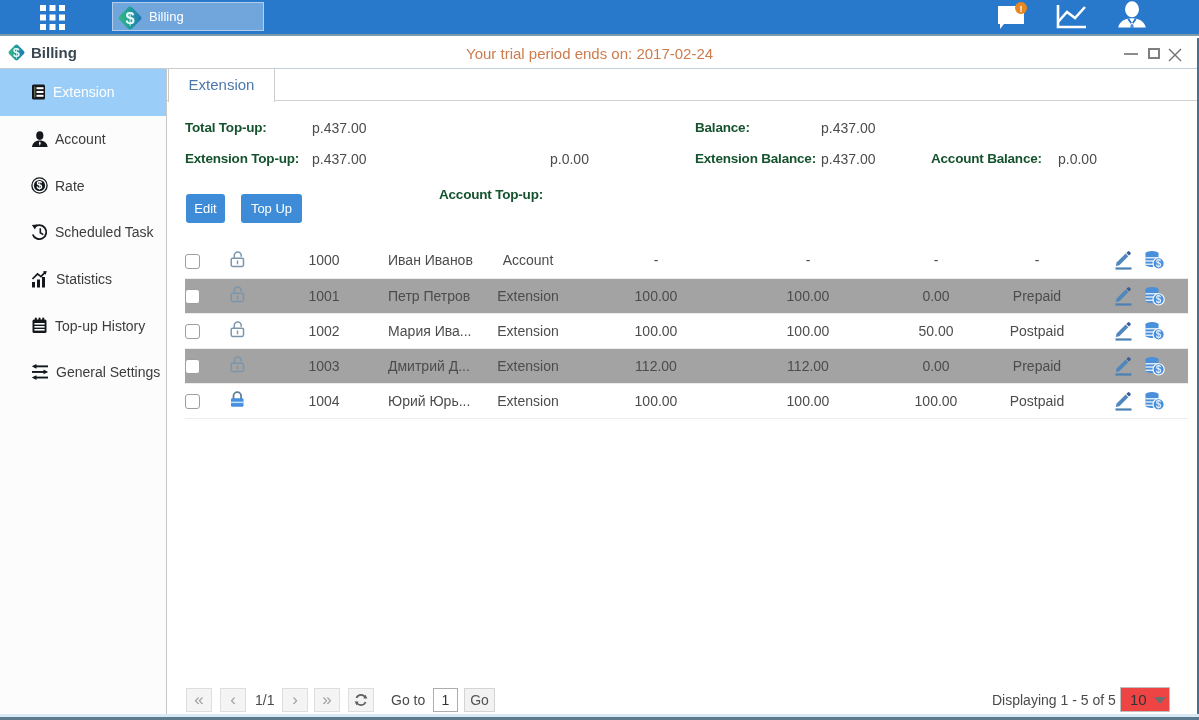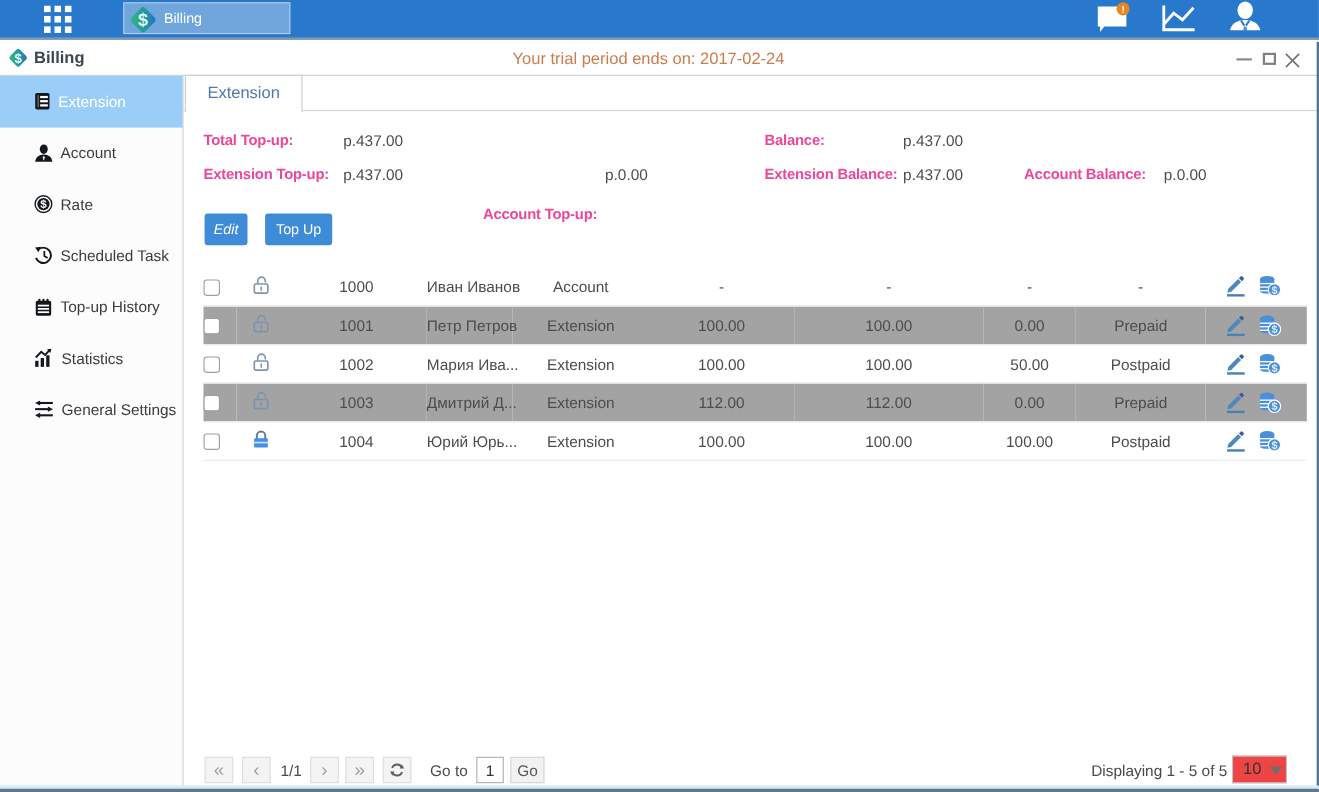--- a/index.html
+++ b/index.html
@@ -21,21 +21,21 @@
 
 #sidebar { position:absolute; left:0; top:69px; width:167px; height:645px; background:#fcfcfc; border-right:1px solid #c6c6c6; }
 .mitem { height:46.7px; display:flex; align-items:center; color:#3c3c3c; font-size:14px; }
 .mitem svg { margin-left:31px; flex:none; }
 .mitem span { margin-left:7px; }
 .mitem.sel { background:#9bcdf9; color:#fff; }
 
 #content { position:absolute; left:167px; top:69px; width:1032px; height:647px; background:#fff; }
 #tabstrip { position:absolute; left:0; top:0; width:1030px; height:32px; border-bottom:1px solid #d2d2d2; }
 #acttab { position:absolute; left:1px; top:-1px; width:107px; height:34px; background:#fff; border:1px solid #cbcbcb; border-bottom:none; color:#4d78ac; font-size:15px; text-align:center; line-height:32px; }
-.slab { position:absolute; font-size:13.5px; font-weight:bold; color:#ec4899; letter-spacing:-0.2px; }
+.slab { position:absolute; font-size:13.5px; font-weight:bold; color:#14532d; letter-spacing:-0.2px; }
 .sval { position:absolute; font-size:14px; color:#4c4c4c; }
 .btn { position:absolute; top:125px; height:29px; background:#3e8bd8; color:#fff; font-size:13px; border-radius:3px; text-align:center; line-height:29px; }
 
 #tbl { position:absolute; left:18px; top:174px; width:1003px; border-collapse:collapse; table-layout:fixed; }
 #tbl th { height:33px; font-weight:normal; font-size:14px; color:#4a4a4a; border-top:1px solid #e3e3e3; border-bottom:1px solid #d5d5d5; text-align:center; }
 #tbl td { height:35px; font-size:14px; color:#4c4c4c; text-align:center; border-bottom:1px solid #ececec; white-space:nowrap; }
 #tbl tr.alt td { background:#a3a3a3; }
 #tbl td:last-child { padding-right:6px; }
 .cb { display:inline-block; width:15px; height:15px; border:1px solid #9e9e9e; border-radius:3px; background:#fff; vertical-align:middle; }
 th.cbc, td.cbc { text-align:left !important; }
@@ -142,40 +142,40 @@
   </div>
   <div class="mitem">
     <svg width="17" height="17" viewBox="0 0 17 17">
       <path d="M3.2 3.3 A 7 7 0 1 1 1.7 10.5" fill="none" stroke="#14181c" stroke-width="1.8"></path>
       <path d="M6.3 0.4 L0.9 0.9 L3.9 5.4 Z" fill="#14181c"></path>
       <path d="M9.3 4.2 V 8.8 L12.3 10.6" stroke="#14181c" stroke-width="1.6" fill="none"></path>
     </svg>
     <span>Scheduled Task</span>
   </div>
   <div class="mitem">
+    <svg width="18" height="17" viewBox="0 0 18 17">
+      <rect x="1" y="11" width="3" height="5.5" fill="#14181c"></rect>
+      <rect x="6" y="8.5" width="3" height="8" fill="#14181c"></rect>
+      <rect x="11" y="6" width="3" height="10.5" fill="#14181c"></rect>
+      <path d="M1.5 8 L6.5 2.8 L10 5.6 L14.5 0.8" stroke="#14181c" stroke-width="1.7" fill="none"></path>
+      <path d="M15.8 0 L11.8 0.6 L14.7 3.8 Z" fill="#14181c"></path>
+    </svg>
+    <span>Statistics</span>
+  </div>
+  <div class="mitem">
     <svg width="17" height="17" viewBox="0 0 17 17">
       <rect x="1.5" y="2.5" width="14" height="13.5" rx="1.5" fill="#14181c"></rect>
       <rect x="3.8" y="0.5" width="2" height="3.5" rx="1" fill="#14181c"></rect>
       <rect x="7.5" y="0.5" width="2" height="3.5" rx="1" fill="#14181c"></rect>
       <rect x="11.2" y="0.5" width="2" height="3.5" rx="1" fill="#14181c"></rect>
       <rect x="3.4" y="6" width="10.2" height="1.6" fill="#fff"></rect>
       <rect x="3.4" y="9" width="10.2" height="1.6" fill="#fff"></rect>
       <rect x="3.4" y="12" width="10.2" height="1.6" fill="#fff"></rect>
     </svg>
     <span>Top-up History</span>
-  </div>
-  <div class="mitem">
-    <svg width="18" height="17" viewBox="0 0 18 17">
-      <rect x="1" y="11" width="3" height="5.5" fill="#14181c"></rect>
-      <rect x="6" y="8.5" width="3" height="8" fill="#14181c"></rect>
-      <rect x="11" y="6" width="3" height="10.5" fill="#14181c"></rect>
-      <path d="M1.5 8 L6.5 2.8 L10 5.6 L14.5 0.8" stroke="#14181c" stroke-width="1.7" fill="none"></path>
-      <path d="M15.8 0 L11.8 0.6 L14.7 3.8 Z" fill="#14181c"></path>
-    </svg>
-    <span>Statistics</span>
   </div>
   <div class="mitem">
     <svg width="18" height="16" viewBox="0 0 18 16">
       <rect x="3" y="1.4" width="14" height="1.9" fill="#14181c"></rect>
       <path d="M5.5 0 L5.5 4.7 L0.8 2.35 Z" fill="#14181c"></path>
       <rect x="1" y="7" width="13.5" height="1.9" fill="#14181c"></rect>
       <path d="M12.5 5.6 L12.5 10.3 L17.2 7.95 Z" fill="#14181c"></path>
       <rect x="3" y="12.6" width="14" height="1.9" fill="#14181c"></rect>
       <path d="M5.5 11.2 L5.5 15.9 L0.8 13.55 Z" fill="#14181c"></path>
     </svg>
@@ -191,21 +191,21 @@
   <div class="slab" style="left:528px; top:51px;">Balance:</div>
   <div class="sval" style="left:654px; top:51px;">p.437.00</div>
   <div class="slab" style="left:18px; top:82px;">Extension Top-up:</div>
   <div class="sval" style="left:145px; top:82px;">p.437.00</div>
   <div class="slab" style="left:272px; top:82px;margin-top:36px;">Account Top-up:</div>
   <div class="sval" style="left:383px; top:82px;">p.0.00</div>
   <div class="slab" style="left:528px; top:82px;">Extension Balance:</div>
   <div class="sval" style="left:654px; top:82px;">p.437.00</div>
   <div class="slab" style="left:764px; top:82px;">Account Balance:</div>
   <div class="sval" style="left:891px; top:82px;">p.0.00</div>
-  <div class="btn" style="left:19px; width:39px;font-style:italic;">Edit</div>
+  <div class="btn" style="left:19px; width:39px;">Edit</div>
   <div class="btn" style="left:74px; width:61px;">Top Up</div>
   <table id="tbl">
     <colgroup>
       <col style="width:30px">
         <col style="width:45px">
         <col style="width:128px">
         <col style="width:78px">
         <col style="width:124px">
       <col style="width:132px">
         <col style="width:172px">

